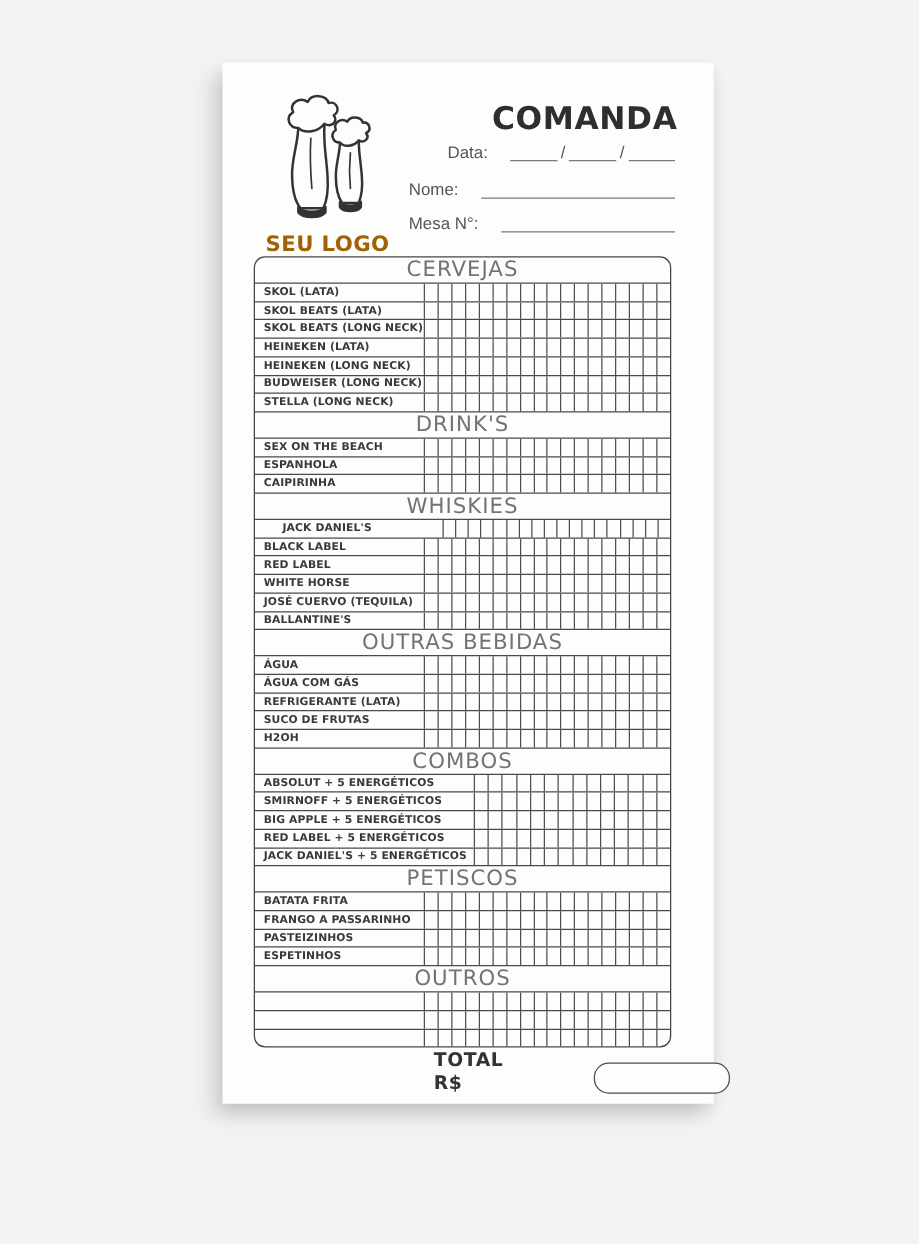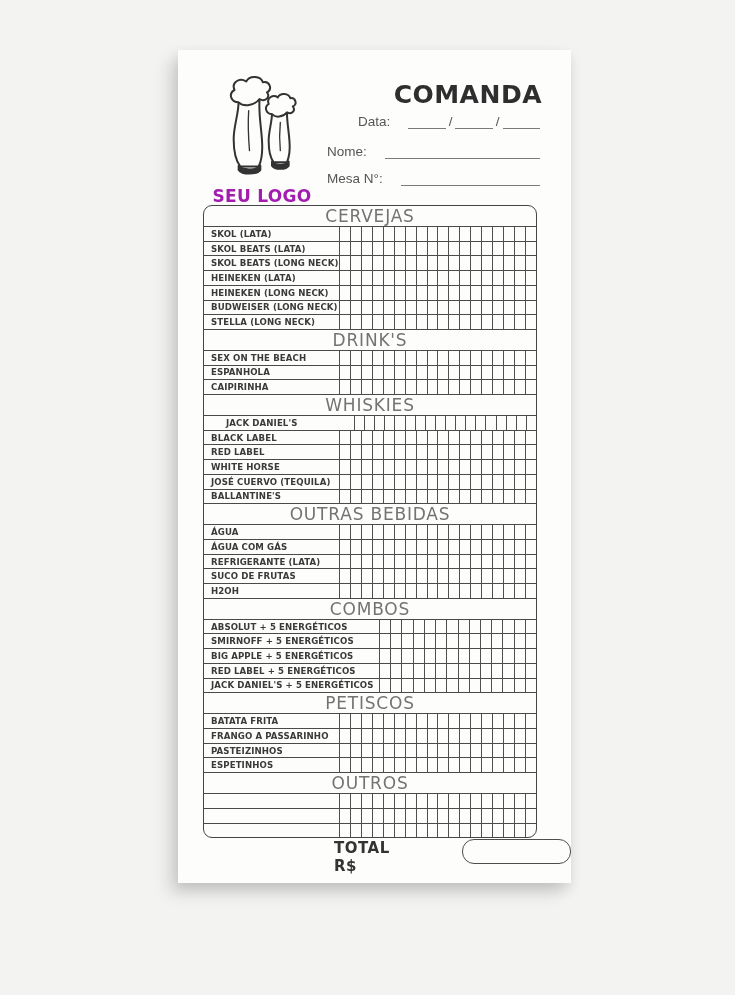--- a/index.html
+++ b/index.html
@@ -21,21 +21,21 @@
   }
 
   
   .logo {
     position: absolute; left: 28px; top: 24px; width: 112px;
     text-align: center; color: #333;
   }
   .logo svg { display: block; margin: 0 auto; }
   .logo-line1 {
     font-family: "DejaVu Sans", sans-serif;
-    font-weight: 800; font-size: 17px; letter-spacing: 0.3px; color: #a21caf;
+    font-weight: 800; font-size: 17px; letter-spacing: 0.3px; color: #a16207;
     margin-top: 2px; white-space: nowrap;
   }
   .logo-line2 {
     font-family: "DejaVu Sans", sans-serif;
     font-weight: 800; font-size: 11px; letter-spacing: 0.8px; color: #323232;
   }
   .title {
     position: absolute; right: 29px; top: 30px;
     font-family: "DejaVu Sans", sans-serif;
     font-weight: 800; font-size: 25px; letter-spacing: 0.5px; color: #2e2e2e;
@@ -82,22 +82,22 @@
     padding-left: 7px;
     font-family: "DejaVu Sans", sans-serif;
     font-weight: 700; font-size: 8.6px; letter-spacing: 0.1px;
     color: #3a3a3a; white-space: nowrap;
   }
   .cells { flex: 1; display: flex; }
   .cell { flex: 1; border-left: 1px solid #4f4f4f; }
 
   
   .total-row {
-    position: absolute; left: 0; top: 789px; width: 100%;
-    display: flex; align-items: flex-start; gap: 40px;
+    position: absolute; left: 13px; top: 789px; width: 100%;
+    display: flex; align-items: flex-end; gap: 40px;
   }
   .total-label {
     margin-left: 156px;
     font-family: "DejaVu Sans", sans-serif;
     font-weight: 800; font-size: 15px; letter-spacing: 0.5px; color: #333;
   }
   .total-box {
     margin-left: 14px;
     width: 123px; height: 25px;
     border: 1.7px solid #4d4d4d;

